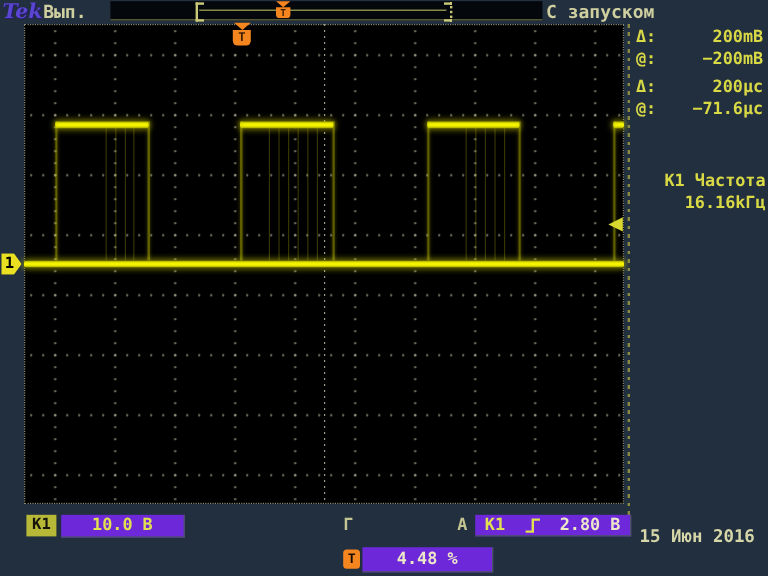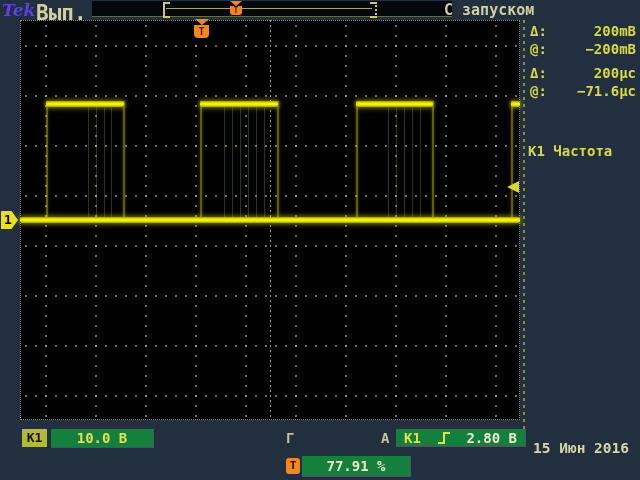--- a/index.html
+++ b/index.html
@@ -6,22 +6,22 @@
   #screen{
     position:relative;width:640px;height:480px;overflow:hidden;
     background:#212f3e;
     font-family:"DejaVu Sans Mono","Liberation Mono",monospace;
     -webkit-font-smoothing:none;
   }
   .abs{position:absolute;}
   
   .tek-logo{left:2px;top:0px;font-family:"DejaVu Serif","Liberation Serif",serif;
     font-style:italic;font-weight:bold;font-size:17px;color:#5a46d2;text-shadow:1px 1px 0 #2a1c70;}
-  .acq-mode{left:36px;top:1px;font-size:21px;font-weight:bold;color:#cfcf9f;}
-  .trig-status{left:444px;top:1px;font-size:15px;font-weight:bold;color:#cfcf9f;}
+  .acq-mode{left:36px;top:1px;font-size:15px;font-weight:bold;color:#cfcf9f;}
+  .trig-status{left:455px;top:1px;font-size:15px;font-weight:bold;color:#cfcf9f;}
   .record-bar{left:92px;top:1px;width:360px;height:15px;background:#04070b;
     border-bottom:1px solid #6a6a40;}
   .record-line{position:absolute;left:74px;top:7px;width:206px;height:1px;background:#a8a85a;}
   .bracket{position:absolute;top:1px;width:5px;height:12px;}
   .bracket-l{left:71px;border-left:2px solid #c8c878;border-top:2px solid #c8c878;border-bottom:2px solid #c8c878;}
   .bracket-r{left:278px;border-right:2px dotted #c8c878;border-top:2px solid #c8c878;border-bottom:2px solid #c8c878;}
   .rec-marker{position:absolute;left:138px;top:0px;width:12px;}
   .tri-down{width:0;height:0;border-left:6px solid transparent;border-right:6px solid transparent;border-top:5px solid #f5861f;}
   .rec-marker .t-body{width:12px;height:9px;background:#f5861f;border-radius:0 0 3px 3px;
     color:#3c1e00;font-size:8px;font-weight:bold;text-align:center;line-height:9px;}
@@ -54,23 +54,23 @@
   #trig-pos-marker .t-body{width:15px;height:13px;background:#f5861f;border-radius:0 0 4px 4px;
     color:#3c1e00;font-size:10px;font-weight:bold;text-align:center;line-height:13px;}
   #trig-level-arrow{left:507px;width:0;height:0;
     border-top:6px solid transparent;border-bottom:6px solid transparent;border-right:12px solid #d8d830;}
   
   .side-sep{left:523px;top:20px;width:2px;height:424px;
     background:repeating-linear-gradient(to bottom,#8a8a40 0 3px,transparent 3px 7px);}
   .side-panel{left:528px;top:22px;width:110px;color:#d9d945;font-size:14px;font-weight:bold;}
   .meas-row{display:flex;justify-content:space-between;padding:0 2px;line-height:18px;}
   .meas-gap{height:6px;}
-  .freq-block{margin-top:42px;text-align:left;line-height:18px;}
+  .freq-block{margin-top:42px;text-align:right;line-height:18px;}
   
-  .blackbox{position:absolute;background:#15803d;height:18px;line-height:18px;text-align:center;
+  .blackbox{position:absolute;background:#6d28d9;height:18px;line-height:18px;text-align:center;
     font-size:14px;font-weight:bold;border-right:1px solid #4a5462;border-bottom:1px solid #4a5462;}
   .ch-badge{left:22px;top:429px;width:25px;height:18px;background:#b8b838;color:#14140a;
     font-size:13px;font-weight:bold;text-align:center;line-height:18px;}
   .vbox{left:51px;top:429px;width:102px;color:#e0e050;}
   .tb-label{left:286px;top:430px;font-size:14px;font-weight:bold;color:#c4c490;}
   .tbox{left:299px;top:429px;width:69px;color:#ece8c8;}
   .trg-label{left:381px;top:430px;font-size:14px;font-weight:bold;color:#c4c490;}
   .trgbox{left:396px;top:429px;width:130px;display:flex;align-items:center;justify-content:space-between;
     padding:0 8px;box-sizing:border-box;}
   .trg-src{color:#e0e050;}
@@ -153,35 +153,36 @@
     <div class="meas-row">
       <span>Δ:</span>
       <span>200µс</span>
     </div>
     <div class="meas-row">
       <span>@:</span>
       <span>−71.6µс</span>
     </div>
     <div class="freq-block">
       <div>К1 Частота</div>
+      <div>16.16kГц</div>
     </div>
   </div>
 
   <div class="abs ch-badge">К1</div>
   <div class="blackbox vbox">10.0 В</div>
   <span class="abs tb-label">Г</span>
   <span class="abs trg-label">А</span>
   <div class="blackbox trgbox">
     <span class="trg-src">К1</span>
     <svg width="14" height="16" viewBox="0 0 14 16">
       <polyline points="1,13 7,13 7,3 13,3" fill="none" stroke="#e0e050" stroke-width="2"></polyline>
     </svg>
     <span class="trg-lvl">2.80 В</span>
   </div>
 
   <div class="abs t-icon">T</div>
-  <div class="blackbox pctbox">77.91 %</div>
+  <div class="blackbox pctbox">4.48 %</div>
 
   <div class="abs datetime">
     <div>15 Июн 2016</div>
   </div>
 
 </div>
 
 </body></html>

